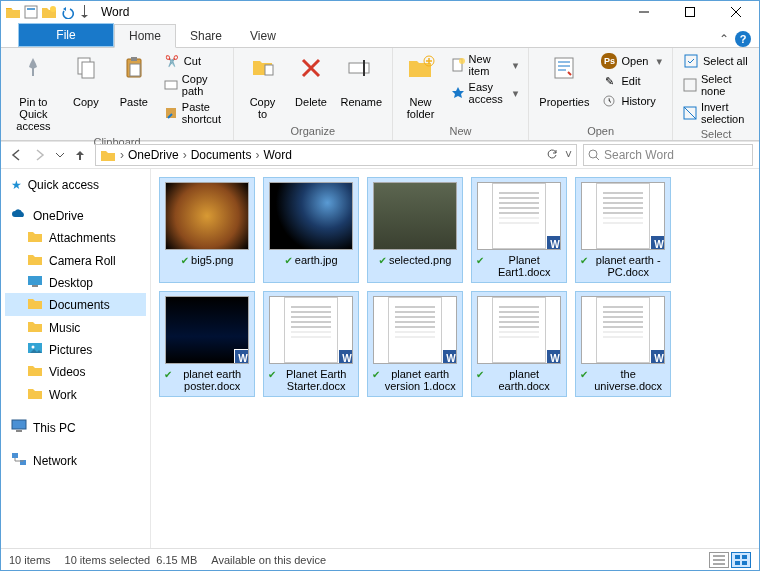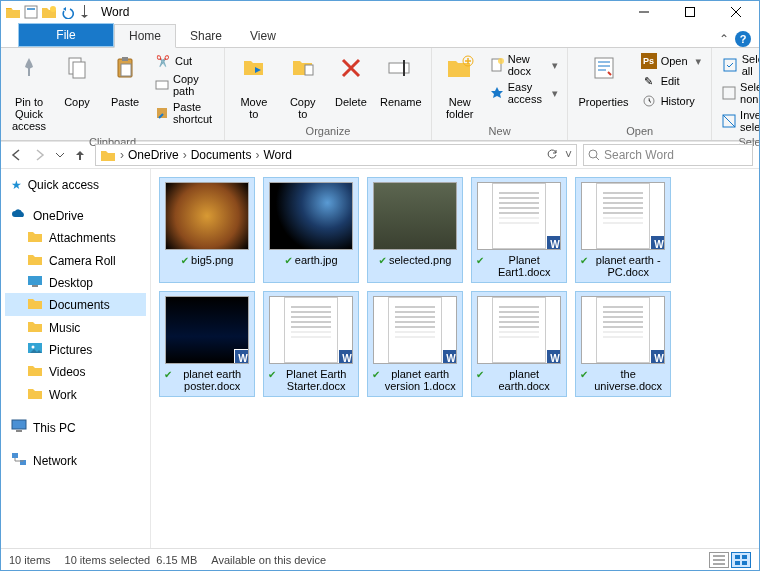--- a/index.html
+++ b/index.html
@@ -195,29 +195,20 @@
     </div>
     <div class="group-label">Clipboard</div>
   </div>
 
   <div class="group">
     <div class="group-content">
       <div class="bigbtn">
           <span class="icon32">
             <svg width="26" height="26">
               <path fill="#f7c64a" d="M3 6h7l2 2h10v12H3z"></path>
-              <path fill="#1979ca" d="M14 12l6 3-6 3z"></path>
-            </svg>
-          </span>
-          <span class="lbl">Move to</span>
-        </div>
-      <div class="bigbtn">
-          <span class="icon32">
-            <svg width="26" height="26">
-              <path fill="#f7c64a" d="M3 6h7l2 2h10v12H3z"></path>
               <rect x="15" y="10" width="8" height="10" fill="#fff" stroke="#888"></rect>
             </svg>
           </span>
           <span class="lbl">Copy to</span>
         </div>
       <div class="bigbtn">
           <span class="icon32">
             <svg width="24" height="24">
               <path d="M4 4l16 16M20 4L4 20" stroke="#d43a2a" stroke-width="3"></path>
             </svg>
@@ -250,21 +241,21 @@
           <span class="lbl">New folder</span>
         </div>
       <div class="smcol">
         <div class="smbtn">
             <span class="ic16">
               <svg width="14" height="14">
                 <rect x="2" y="1" width="9" height="12" fill="#fff" stroke="#888"></rect>
                 <circle cx="11" cy="3" r="3" fill="#ffd24d" opacity="0.8"></circle>
               </svg>
             </span>
-            <span>New docx</span>
+            <span>New item</span>
             <span style="margin-left:4px;color:#666;">▾</span>
           </div>
         <div class="smbtn">
             <span class="ic16">
               <svg width="14" height="14">
                 <path fill="#1979ca" d="M7 1l2 4h4l-3 3 1 4-4-2-4 2 1-4-3-3h4z"></path>
               </svg>
             </span>
             <span>Easy access</span>
             <span style="margin-left:4px;color:#666;">▾</span>
@@ -281,21 +272,21 @@
             <svg width="24" height="24">
               <rect x="3" y="2" width="18" height="20" fill="#fff" stroke="#888"></rect>
               <path d="M6 6h12M6 10h12M6 14h8" stroke="#1979ca"></path>
               <path d="M16 16l3 3" stroke="#d43a2a" stroke-width="2"></path>
             </svg>
           </span>
           <span class="lbl">Properties</span>
         </div>
       <div class="smcol">
         <div class="smbtn">
-            <span class="ic16" style="background:#a16207;color:#fff;font-size:9px;font-weight:bold;display:flex;align-items:center;justify-content:center;">Ps</span>
+            <span class="ic16" style="background:#a16207;color:#fff;font-size:9px;font-weight:bold;display:flex;align-items:center;justify-content:center;border-radius:7px;">Ps</span>
             <span>Open</span>
             <span style="margin-left:4px;color:#666;">▾</span>
           </div>
         <div class="smbtn">
             <span class="ic16">✎</span>
             <span>Edit</span>
           </div>
         <div class="smbtn">
             <span class="ic16">
               <svg width="14" height="14">

